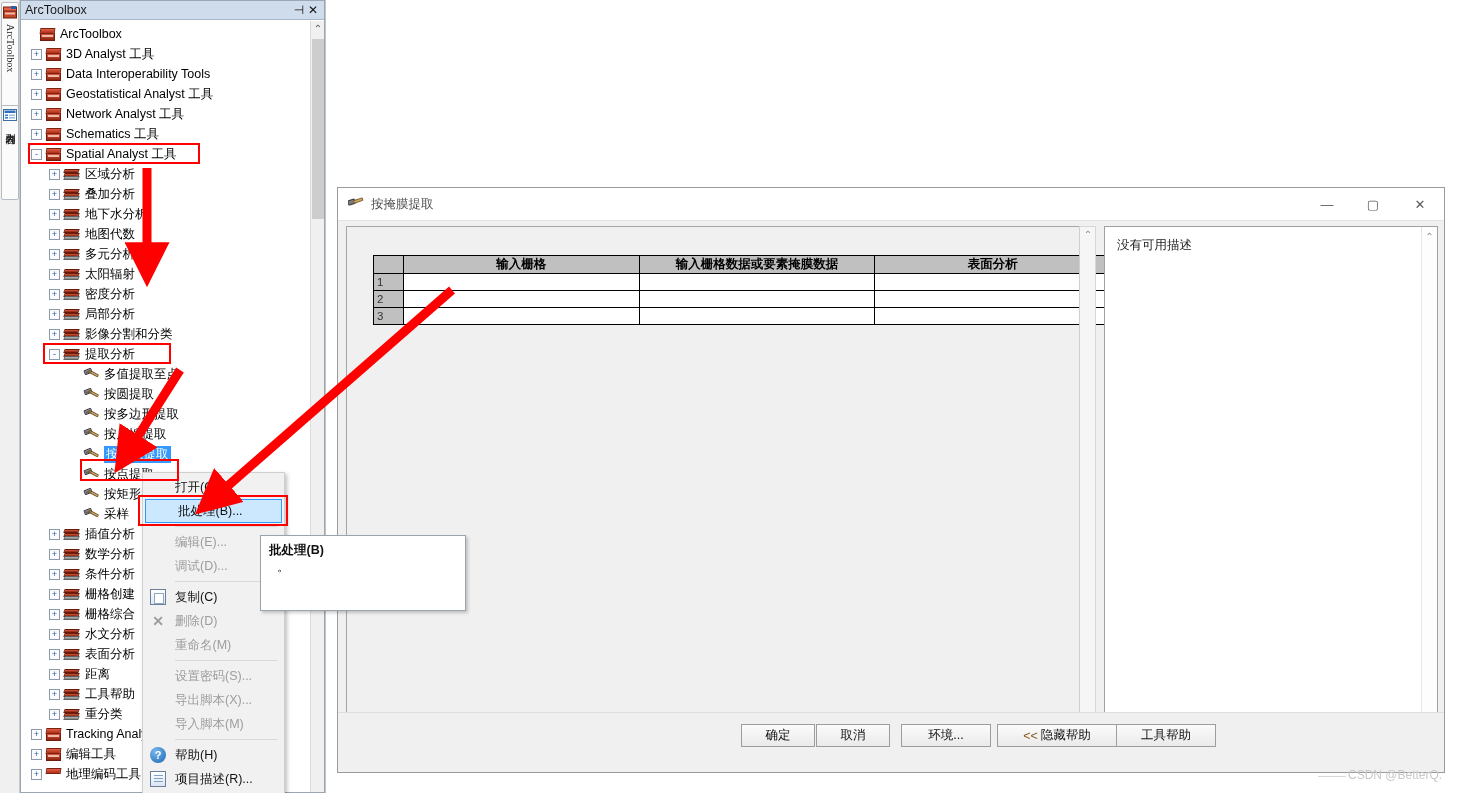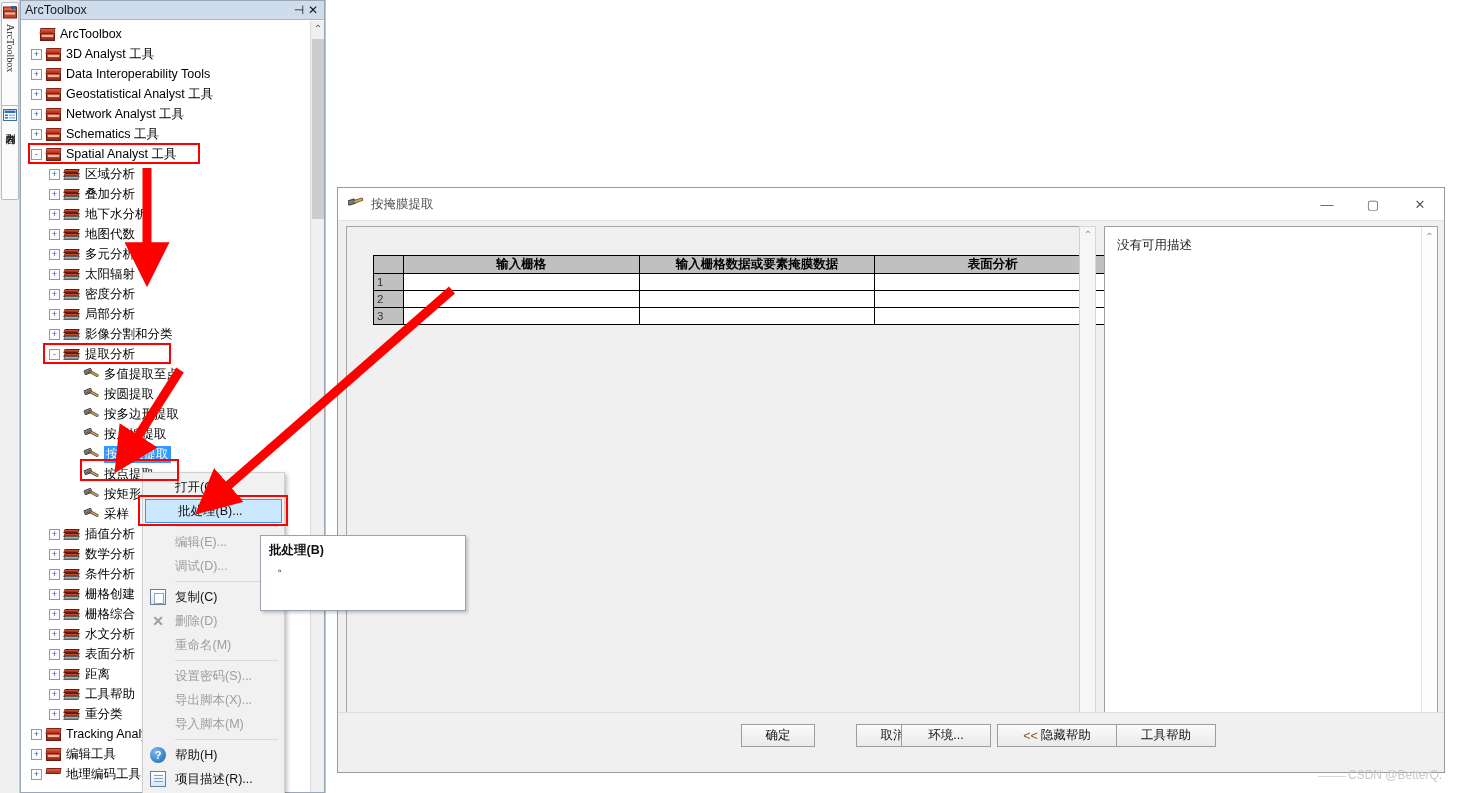--- a/index.html
+++ b/index.html
@@ -244,21 +244,21 @@
   .help-scroll .up{top:2px;} .help-scroll .dn{bottom:2px;}
 
   .dlg-footer { position:absolute; left:0; right:0; bottom:0; height:60px; background:#f0f0f0; border-top:1px solid #dedede; }
   .fbtn {
     position:absolute; top:11px; height:23px;
     background:linear-gradient(#fbfbfb,#eaeaea); border:1px solid #9d9d9d;
     display:flex; align-items:center; justify-content:center;
     font-size:12.5px; color:#111;
   }
   #btn-ok      { left:403px; width:74px; }
-  #btn-cancel  { left:478px; width:74px;margin-left:40px; }
+  #btn-cancel  { left:478px; width:74px; }
   #btn-env     { left:563px; width:90px; }
   #btn-hidehelp{ left:659px; width:120px; }
   #btn-toolhelp{ left:778px; width:100px; }
   .hh-arrows { color:#8a5a1e; margin-right:3px; }
 
   
   .watermark {
     position:absolute; left:1348px; top:768px; font-size:12px; color:#c8c8c8;
     font-family:"Liberation Sans", sans-serif;
   }

